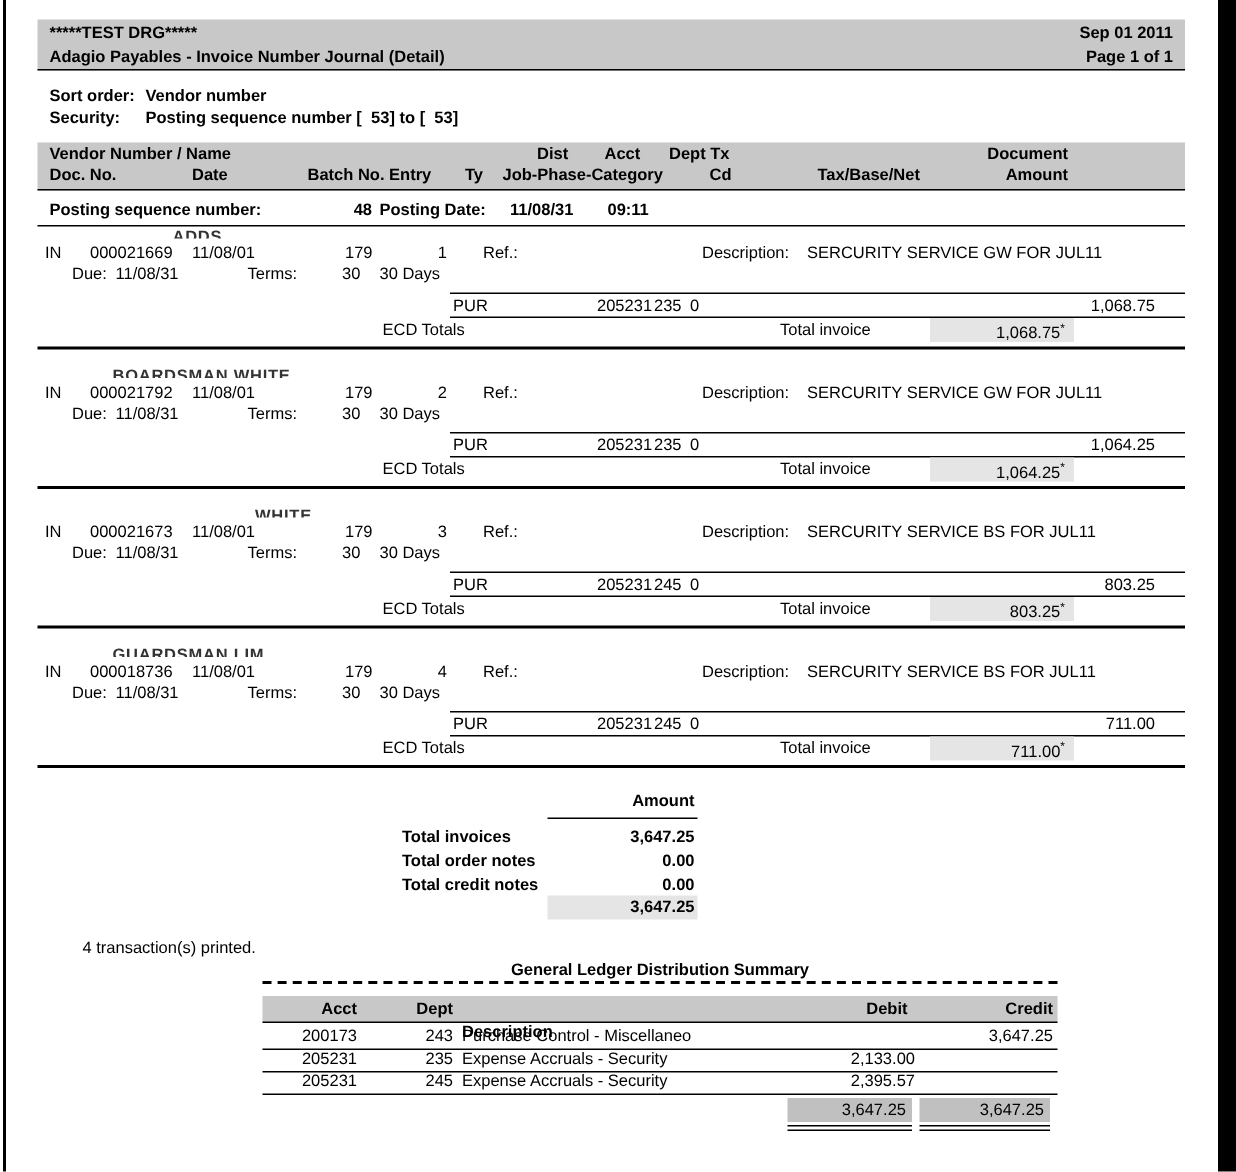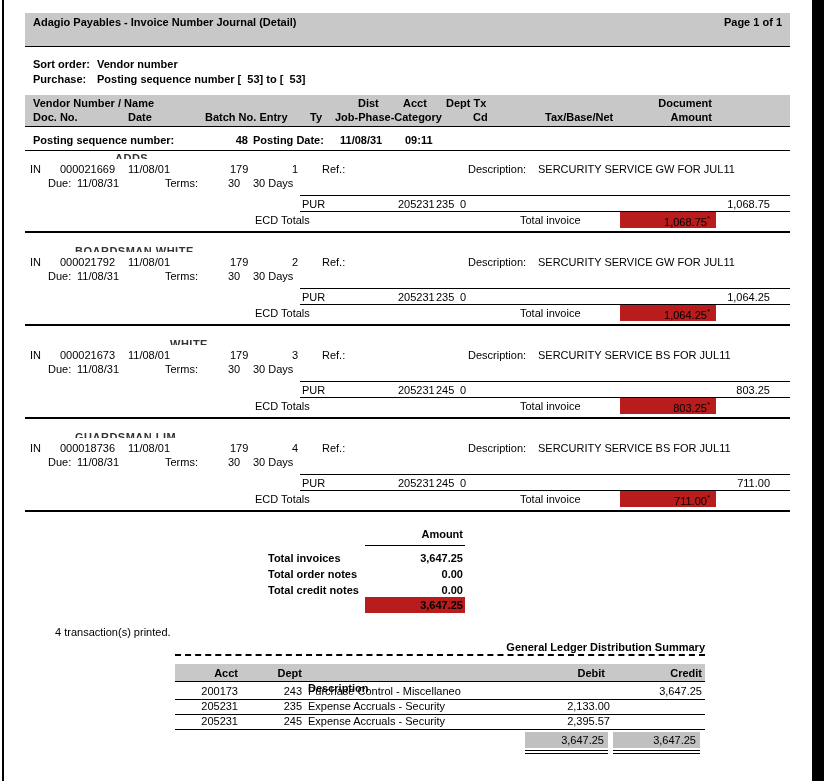--- a/index.html
+++ b/index.html
@@ -10,45 +10,49 @@
   }
   .ps{position:absolute;white-space:pre;line-height:13px;}
   .b{font-weight:bold;}
   .num{text-align:right;}
   .band{position:absolute;background:#c8c8c8;border-bottom:1px solid #000;box-sizing:border-box;}
   .hline{position:absolute;height:1px;background:#000;}
   .edge{position:absolute;background:#000;}
   .hdr-row{display:flex;justify-content:space-between;line-height:16px;padding:0 8px;font-weight:bold;}
   .inv{position:absolute;left:0;width:824px;height:93px;}
   .vfrag{position:absolute;top:0;height:7px;overflow:hidden;font-weight:bold;color:#333;letter-spacing:.5px;}
-  .totbox{position:absolute;height:16px;background:#b91c1c;text-align:right;padding:2px 6px 0 0;box-sizing:border-box;}
+  .totbox{position:absolute;height:16px;background:#e5e5e5;text-align:right;padding:2px 6px 0 0;box-sizing:border-box;}
   .sep{position:absolute;left:25px;top:79px;width:765px;height:2px;background:#000;}
   .glrow{position:absolute;left:175px;width:530px;height:15px;border-bottom:1px solid #000;}
   .glrow span, .glband span{position:absolute;white-space:pre;}
   .glbox{position:absolute;height:16px;background:#c0c0c0;text-align:right;padding:2px 4px 0 0;box-sizing:border-box;}
   .dbl{position:absolute;height:1px;background:#000;}
   .dash{position:absolute;border-bottom:2px dashed #000;height:0;}
   sup{font-size:8px;}
 </style>
 </head>
 <body>
 
 <div class="edge" style="left:2px;top:0;width:2px;height:781px"></div>
 <div class="edge" style="right:0;top:0;width:12px;height:781px"></div>
 
 <div class="band" style="left:25px;top:13px;width:765px;height:34px;padding-top:1px">
   <div class="hdr-row">
+    <span>*****TEST DRG*****</span>
+    <span>Sep 01 2011</span>
+  </div>
+  <div class="hdr-row">
     <span>Adagio Payables - Invoice Number Journal (Detail)</span>
     <span>Page 1 of 1</span>
   </div>
 </div>
 
 <span class="ps b" style="left:33px;top:58px">Sort order:</span>
 <span class="ps b" style="left:97px;top:58px">Vendor number</span>
-<span class="ps b" style="left:33px;top:73px">Purchase:</span>
+<span class="ps b" style="left:33px;top:73px">Security:</span>
 <span class="ps b" style="left:97px;top:73px">Posting sequence number [  53] to [  53]</span>
 
 <div class="band" style="left:25px;top:95px;width:765px;height:32px">
   <span class="ps b" style="left:8px;top:2px">Vendor Number / Name</span>
   <span class="ps b" style="left:333px;top:2px">Dist</span>
   <span class="ps b" style="left:378px;top:2px">Acct</span>
   <span class="ps b" style="left:421px;top:2px">Dept Tx</span>
   <span class="ps b" style="right:78px;top:2px">Document</span>
   <span class="ps b" style="left:8px;top:16px">Doc. No.</span>
   <span class="ps b" style="left:103px;top:16px">Date</span>
@@ -185,21 +189,21 @@
 <span class="ps b" style="left:268px;top:552px">Total invoices</span>
 <span class="ps b num" style="left:367px;top:552px;width:96px">3,647.25</span>
 <span class="ps b" style="left:268px;top:568px">Total order notes</span>
 <span class="ps b num" style="left:367px;top:568px;width:96px">0.00</span>
 <span class="ps b" style="left:268px;top:584px">Total credit notes</span>
 <span class="ps b num" style="left:367px;top:584px;width:96px">0.00</span>
 <div class="totbox b" style="left:365px;top:597px;width:100px;padding-right:2px"><span>3,647.25</span></div>
 
 <span class="ps" style="left:55px;top:626px">4 transaction(s) printed.</span>
 
-<div class="ps b" style="left:175px;top:641px;width:530px;text-align:right">General Ledger Distribution Summary</div>
+<div class="ps b" style="left:175px;top:641px;width:530px;text-align:center">General Ledger Distribution Summary</div>
 <div class="dash" style="left:175px;top:654px;width:530px"></div>
 
 <div class="band glband" style="left:175px;top:664px;width:530px;height:18px">
   <span class="b num" style="left:3px;top:3px;width:60px">Acct</span>
   <span class="b num" style="left:80px;top:3px;width:47px">Dept</span>
   <span class="b" style="left:133px;top:18px">Description</span>
   <span class="b num" style="left:370px;top:3px;width:60px">Debit</span>
   <span class="b num" style="left:465px;top:3px;width:62px">Credit</span>
 </div>
 

